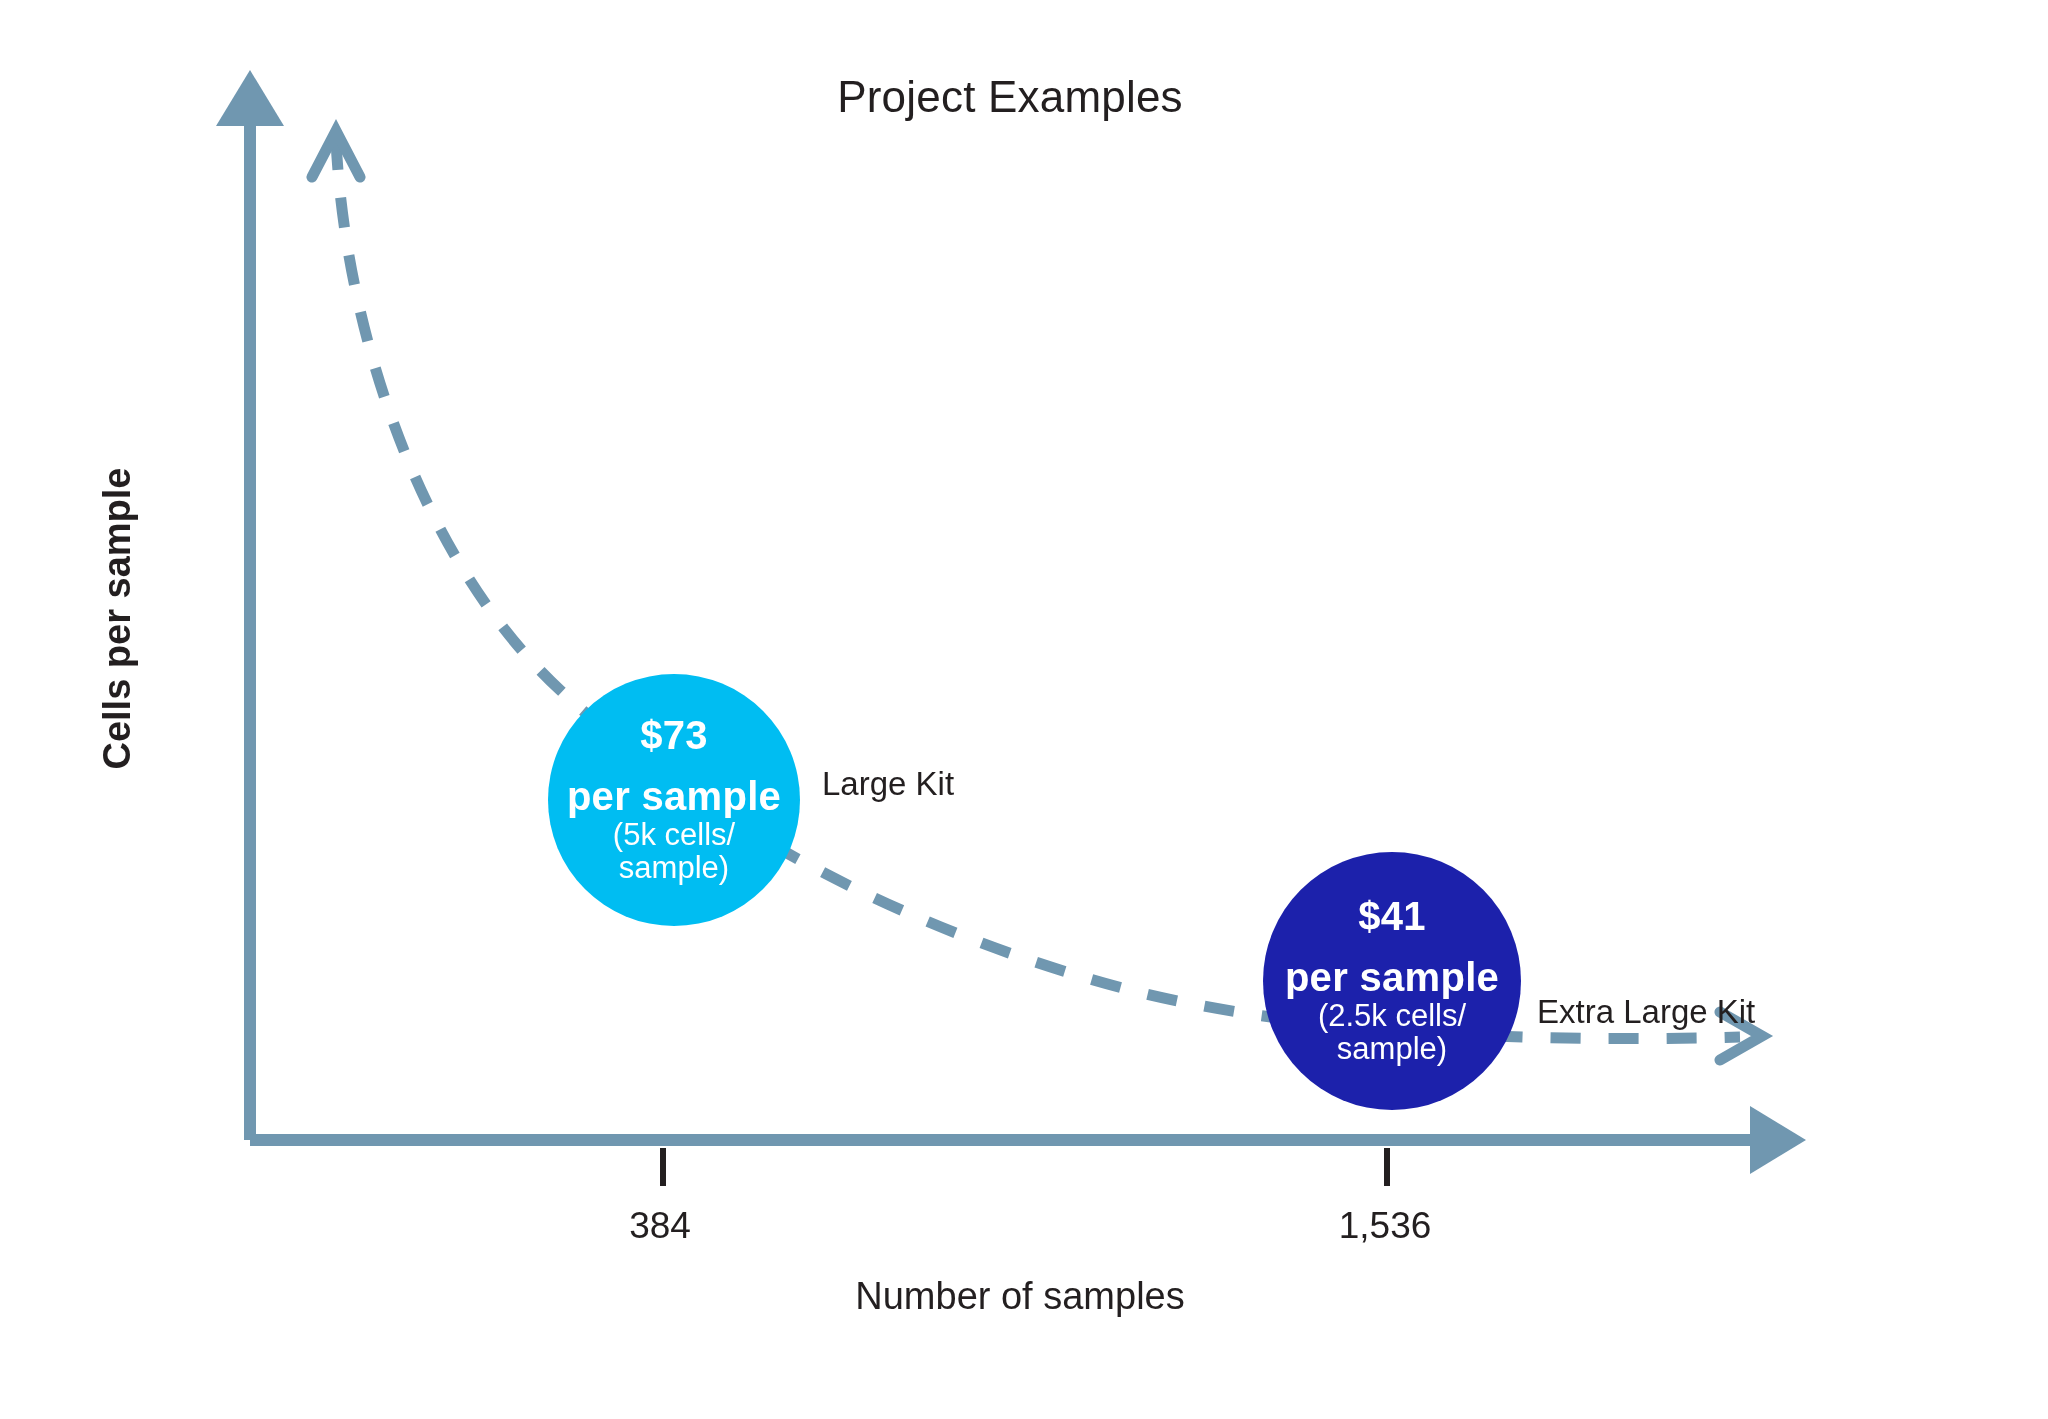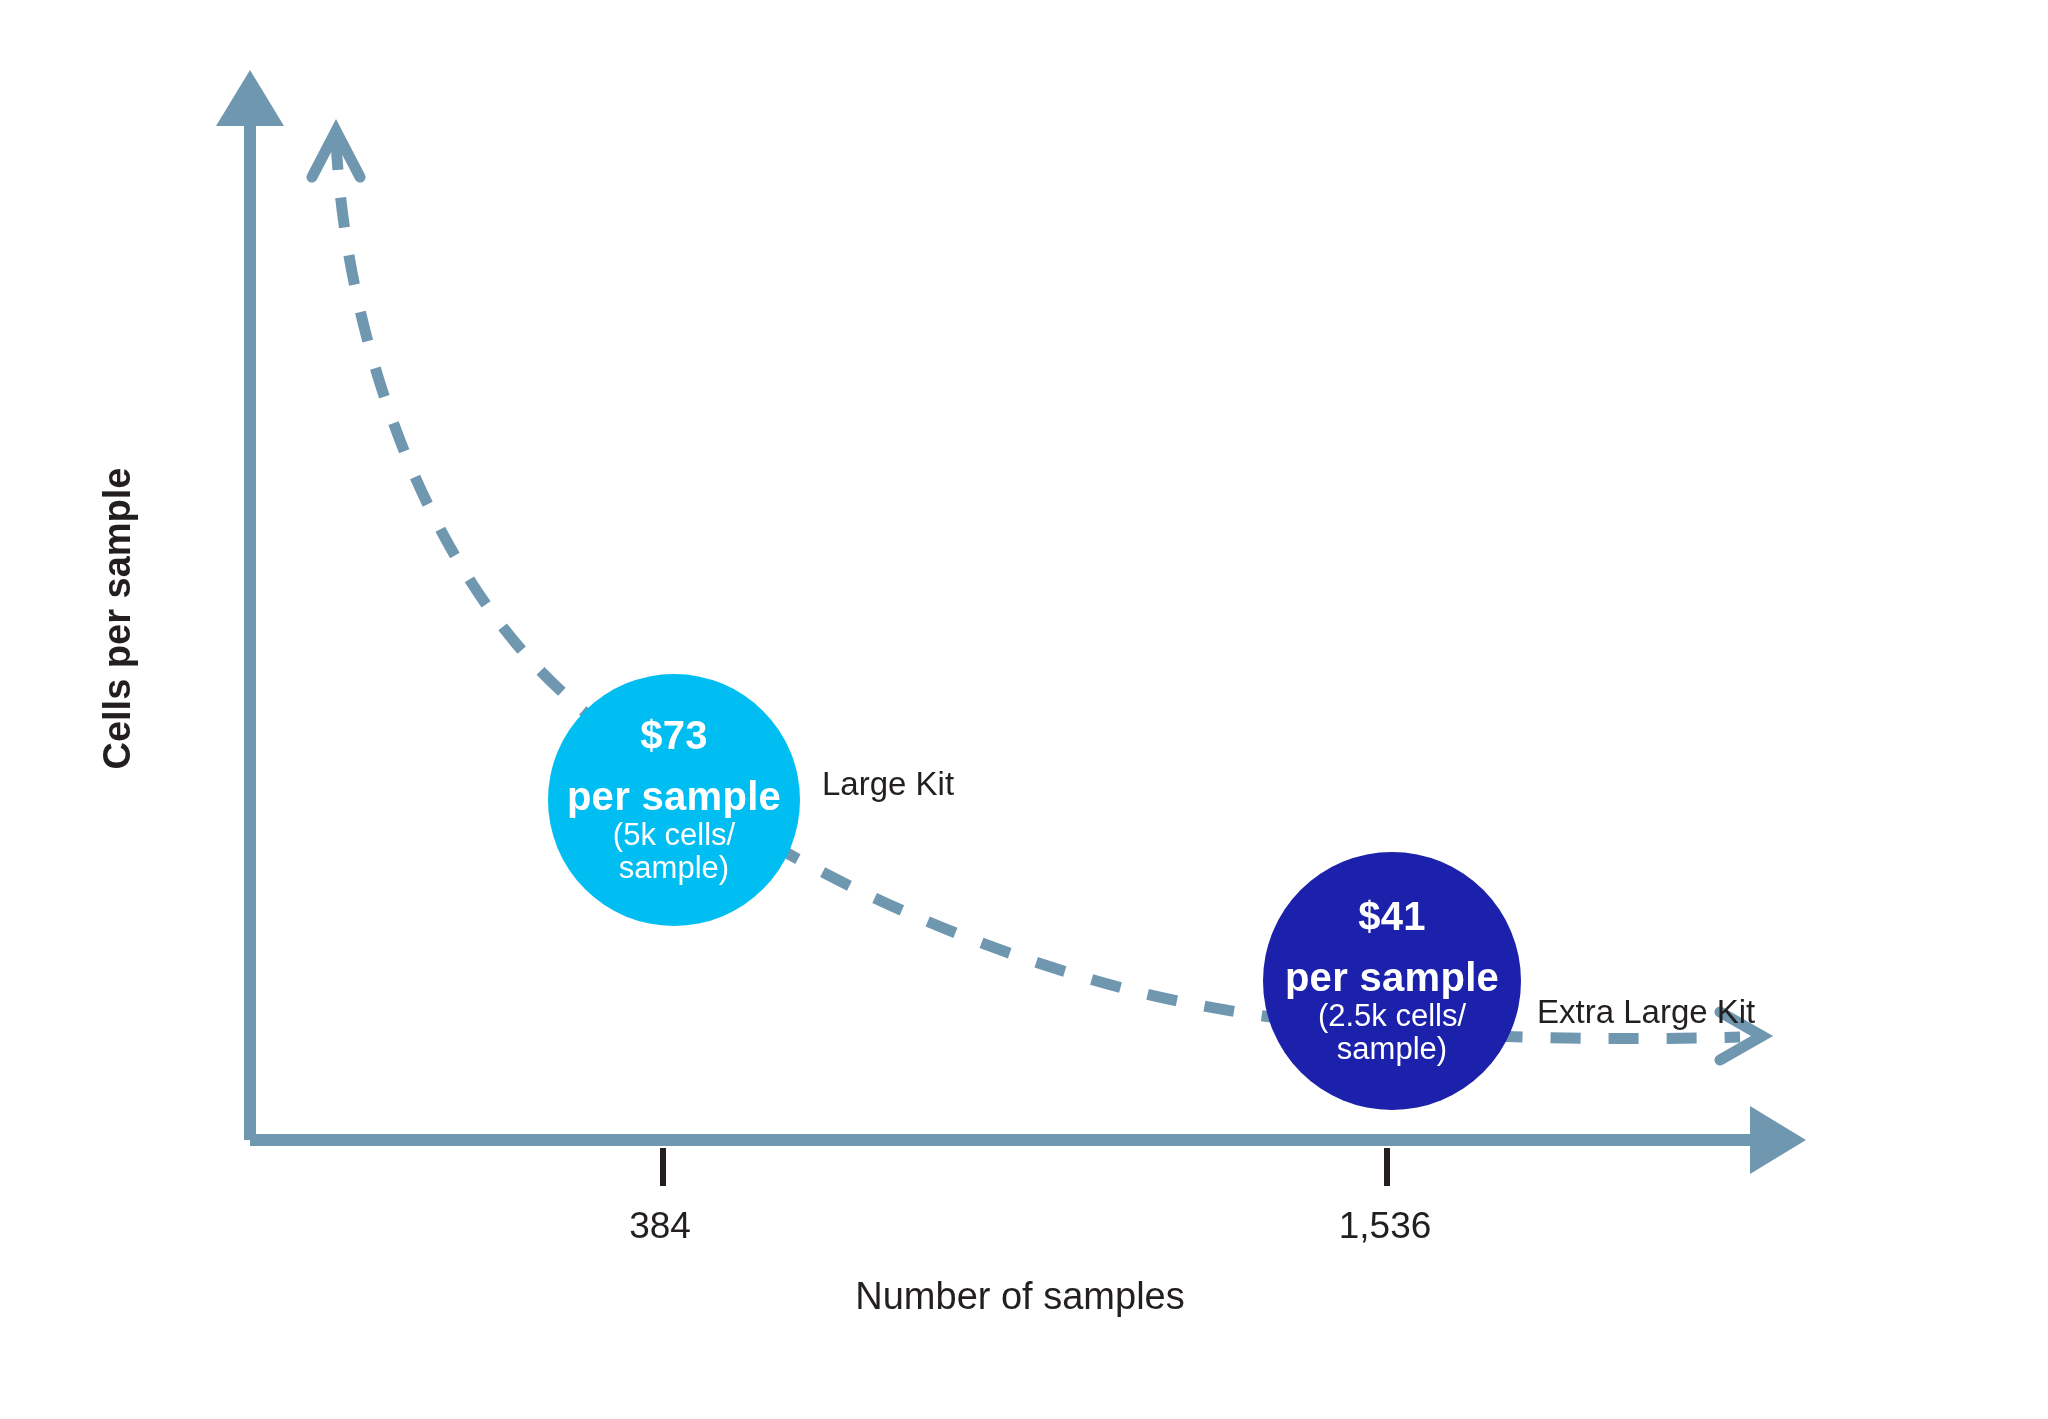--- a/index.html
+++ b/index.html
@@ -153,20 +153,21 @@
                C 345 330, 420 560, 560 690
                C 700 820, 900 930, 1130 990
                C 1300 1033, 1520 1043, 1740 1037" fill="none" stroke="#7097b0" stroke-width="11" stroke-dasharray="30 28" stroke-linecap="butt"></path>
 
       <path d="M 312 177 L 336 131 L 360 177" fill="none" stroke="#7097b0" stroke-width="11" stroke-linecap="round" stroke-linejoin="miter"></path>
 
       <path d="M 1720 1012 L 1762 1036 L 1720 1060" fill="none" stroke="#7097b0" stroke-width="11" stroke-linecap="round" stroke-linejoin="miter"></path>
     </g>
   </svg>
 
+  <div class="chart-title">Project Examples</div>
 
   <div class="axis-label-y">Cells per sample</div>
 
   <div class="axis-label-x">Number of samples</div>
 
   <div class="tick-label tick-384">384</div>
   <div class="tick-label tick-1536">1,536</div>
 
   <div class="bubble bubble-large">
     <div class="price">$73</div>

